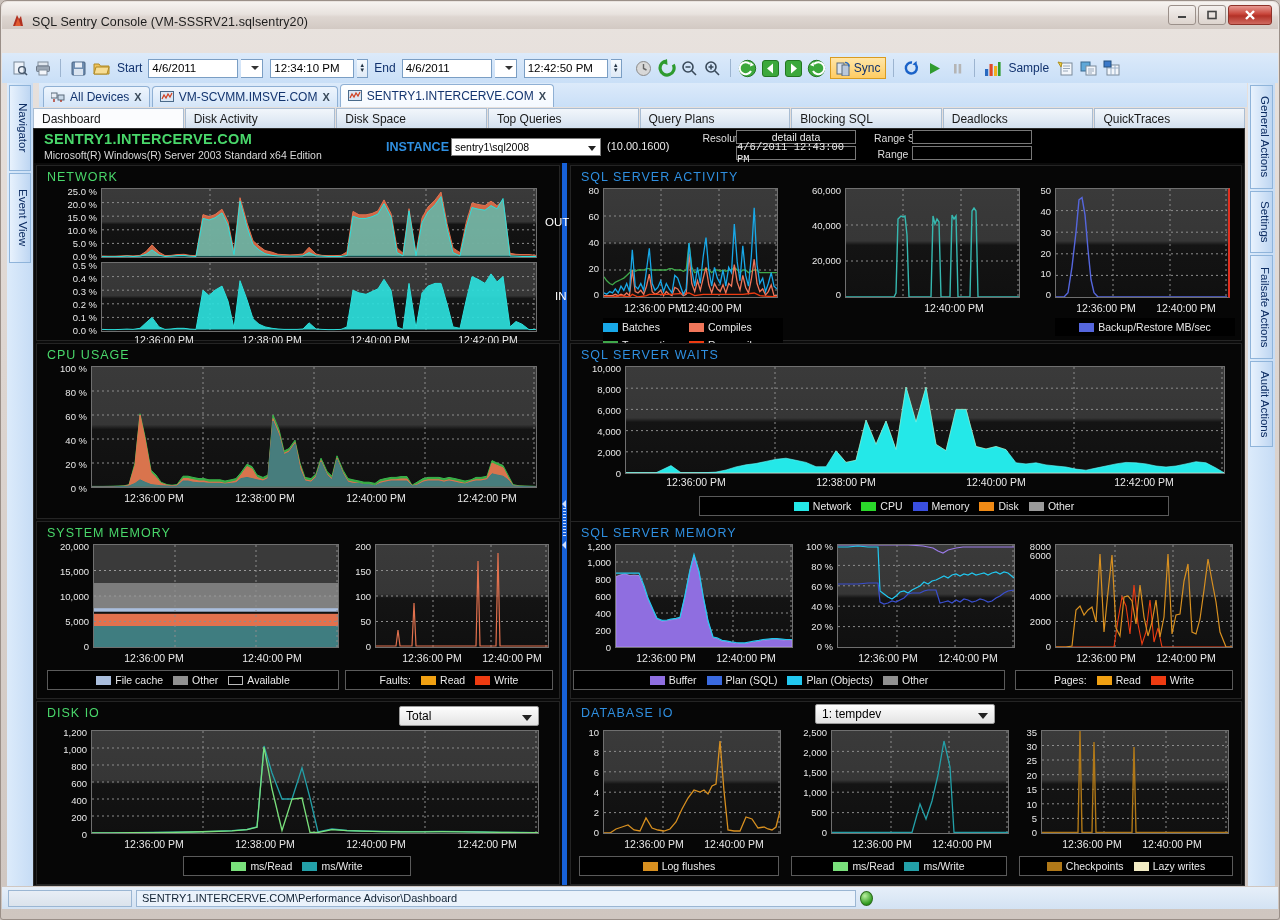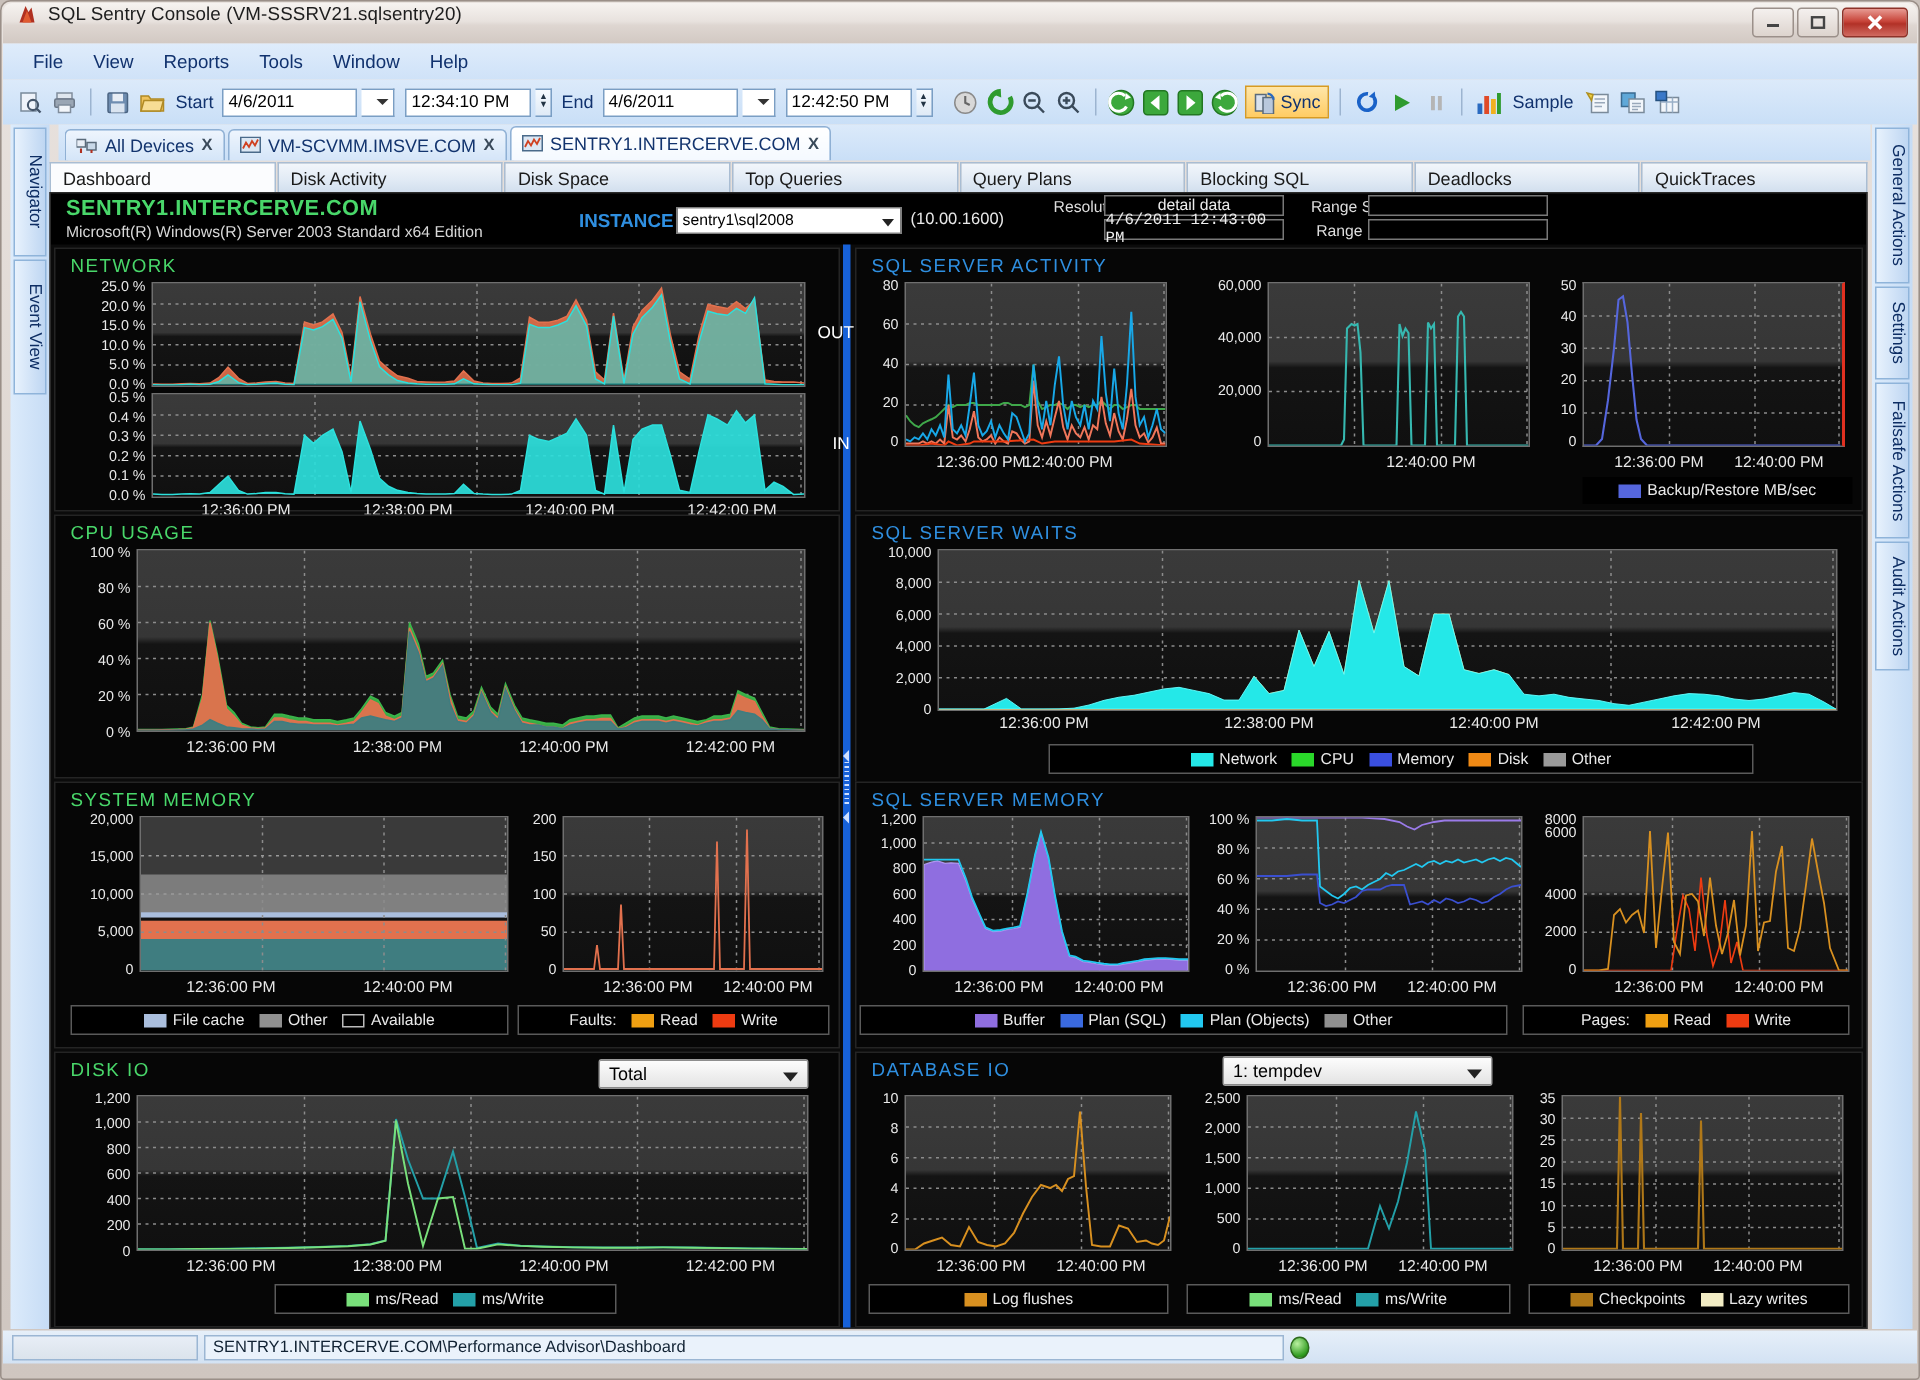--- a/index.html
+++ b/index.html
@@ -13,21 +13,21 @@
   #window {
     position:absolute; left:0; top:0; width:1280px; height:920px;
     background: linear-gradient(180deg,#e9e3df 0%, #ddd5d0 40%, #cfc6c0 100%);
     border:1px solid #9a8f88;
     border-radius:7px 7px 3px 3px;
   }
   #titlebar {
     position:absolute; left:1px; top:1px; width:1276px; height:27px;
     background: linear-gradient(180deg,#f6f3f0 0%, #e8e2de 45%, #ded6d1 55%, #d2c9c3 100%);
     border-radius:6px 6px 0 0;
-    display:flex; align-items:flex-start;
+    display:flex; align-items:flex-end;
   }
   #app-icon {
     width:16px;height:16px;margin-left:8px;margin-right:6px;position:relative;
   }
   #title-text { font-size:12.5px; color:#1d1d1d; letter-spacing:.1px;}
   .wbtns { position:absolute; right:6px; top:3px; display:flex; gap:2px; }
   .wbtn {
     width:28px;height:20px;border:1px solid #9b908a;border-radius:3px;
     background:linear-gradient(180deg,#f4f0ee,#ddd4ce);
     display:flex;align-items:center;justify-content:center;
@@ -188,28 +188,20 @@
           </svg>
       </span>
       <span class="wbtn close">
         <svg width="14" height="11">
             <path d="M3 1 L11 9 M11 1 L3 9" stroke="#fff" stroke-width="2.4" fill="none"></path>
           </svg>
       </span>
     </span>
   </div>
 
-  <div id="menubar">
-    <span class="menu-item">File</span>
-    <span class="menu-item">View</span>
-    <span class="menu-item">Reports</span>
-    <span class="menu-item">Tools</span>
-    <span class="menu-item">Window</span>
-    <span class="menu-item">Help</span>
-  </div>
 
   <div id="toolbar">
     <span class="tb-icon">
       <svg width="17" height="17">
           <rect x="2" y="2" width="10" height="12" fill="#eef3fa" stroke="#7a8a9a"></rect>
           <circle cx="10" cy="10" r="3.4" fill="none" stroke="#44556a" stroke-width="1.4"></circle>
           <path d="M12.5 12.5 L15 15" stroke="#44556a" stroke-width="1.6"></path>
         </svg>
     </span>
     <span class="tb-icon">
@@ -526,20 +518,38 @@
               <line x1="0" y1="81" x2="173" y2="81"></line>
           </g>
           <polyline fill="none" stroke="#3fa84a" stroke-width="1.3" points="0,87.8 2.8,91.8 5.7,94.5 8.5,95.8 11.3,93.2 14.2,91.8 17,90.5 19.8,89.1 22.7,86.4 25.5,83.7 28.3,81 31.2,82.4 34,81 36.8,81 39.7,81 42.5,79.6 45.3,79.6 48.2,81 51,81 53.8,81 56.7,81 59.5,81 62.3,81 65.2,79.6 68,79.6 70.8,81 73.7,81 76.5,81 79.3,82.4 82.2,81 85,54 87.8,78.3 90.7,83.7 93.5,82.4 96.3,81 99.2,81 102,79.6 104.8,81 107.7,83.7 110.5,81 113.3,81 116.2,82.4 119,81 121.8,82.4 124.7,81 127.5,81 130.3,78.3 133.2,81 136,83.7 138.8,81 141.7,81 144.5,83.7 147.3,82.4 150.2,81 153,81 155.8,83.7 158.7,83.7 161.5,83.7 164.3,83.7 167.2,83.7 170,83.7 173,83.7"></polyline>
           <polyline fill="none" stroke="#f0765a" stroke-width="1.3" points="0,106.7 2.8,106.7 5.7,106.7 8.5,106.7 11.3,105.3 14.2,106.7 17,105.3 19.8,106.7 22.7,104 25.5,106.7 28.3,81 31.2,102.6 34,104 36.8,101.3 39.7,105.3 42.5,97.2 45.3,85.1 48.2,102.6 51,105.3 53.8,104 56.7,101.3 59.5,106.7 62.3,102.6 65.2,105.3 68,106.7 70.8,98.5 73.7,99.9 76.5,104 79.3,106.7 82.2,105.3 85,64.8 87.8,94.5 90.7,102.6 93.5,91.8 96.3,101.3 99.2,89.1 102,78.3 104.8,95.8 107.7,104 110.5,94.5 113.3,99.9 116.2,102.6 119,95.8 121.8,104 124.7,94.5 127.5,97.2 130.3,75.6 133.2,93.2 136,101.3 138.8,86.4 141.7,98.5 144.5,104 147.3,90.5 150.2,70.2 153,94.5 155.8,102.6 158.7,99.9 161.5,106 164.3,102.6 167.2,96 170,106.7 173,106.7"></polyline>
           <polyline fill="none" stroke="#ee3b11" stroke-width="1.3" points="0,108 8.5,108 17,106.7 25.5,108 28.3,105.3 34,108 42.5,106.7 45.3,105.3 56.7,105.3 65.2,105.3 85,104 90.7,106.7 99.2,105.3 102,105.3 110.5,105.3 130.3,105.3 138.8,105.3 150.2,104 155.8,106.7 173,108"></polyline>
           <polyline fill="none" stroke="#18a8e8" stroke-width="1.3" points="0,103.9 2.8,105.3 5.7,102.6 8.5,103.9 11.3,99.9 14.2,103.9 17,97.2 19.8,101.3 22.7,94.5 25.5,102.6 28.3,60.7 31.2,97.2 34,99.9 36.8,94.5 39.7,101.3 42.5,81 45.3,59.4 48.2,94.5 51,101.3 53.8,98.5 56.7,91.8 59.5,102.6 62.3,94.5 65.2,99.9 68,103.9 70.8,86.4 73.7,89.1 76.5,97.2 79.3,105.3 82.2,99.9 85,54 87.8,81 90.7,97.2 93.5,78.3 96.3,94.5 99.2,67.5 102,48.6 104.8,81 107.7,97.2 110.5,78.3 113.3,89.1 116.2,94.5 119,81 121.8,97.2 124.7,78.3 127.5,83.7 130.3,35.1 133.2,72.9 136,91.8 138.8,56.7 141.7,86.4 144.5,97.2 147.3,67.5 150.2,18.9 153,75.6 155.8,94.5 158.7,89.1 161.5,102.6 164.3,94.5 167.2,83.7 170,97.2 173,99.9"></polyline>
         </svg>
       </div>
       <div class="xtick" style="left:38px;top:136px;width:90px">12:36:00 PM</div>
       <div class="xtick" style="left:96px;top:136px;width:90px">12:40:00 PM</div>
+      <div class="legend" style="left:32px;top:152px;width:180px;height:36px;border:none;justify-content:flex-start;flex-wrap:wrap;gap:0;">
+        <span class="li" style="width:86px">
+            <span class="swatch" style="background:#18a8e8"></span>
+            <span>Batches</span>
+          </span>
+        <span class="li" style="width:90px">
+            <span class="swatch" style="background:#f0765a"></span>
+            <span>Compiles</span>
+          </span>
+        <span class="li" style="width:86px">
+            <span class="swatch" style="background:#3fa84a"></span>
+            <span>Transactions</span>
+          </span>
+        <span class="li" style="width:90px">
+            <span class="swatch" style="background:#ee3b11"></span>
+            <span>Recompiles</span>
+          </span>
+      </div>
 
       <div style="position:absolute;left:214px;top:24px;width:56px;height:110px;">
         <div class="ytick" style="top:-5px;width:56px">60,000</div>
         <div class="ytick" style="top:30px;width:56px">40,000</div>
         <div class="ytick" style="top:65px;width:56px">20,000</div>
         <div class="ytick" style="top:99px;width:56px">0</div>
       </div>
       <div class="plot" style="left:274px;top:22px;width:175px;height:110px;">
         <svg width="173" height="108" viewBox="0 0 173 108" preserveAspectRatio="none">
           <g stroke="#8c8c8c" stroke-dasharray="2 3" stroke-width="1">

